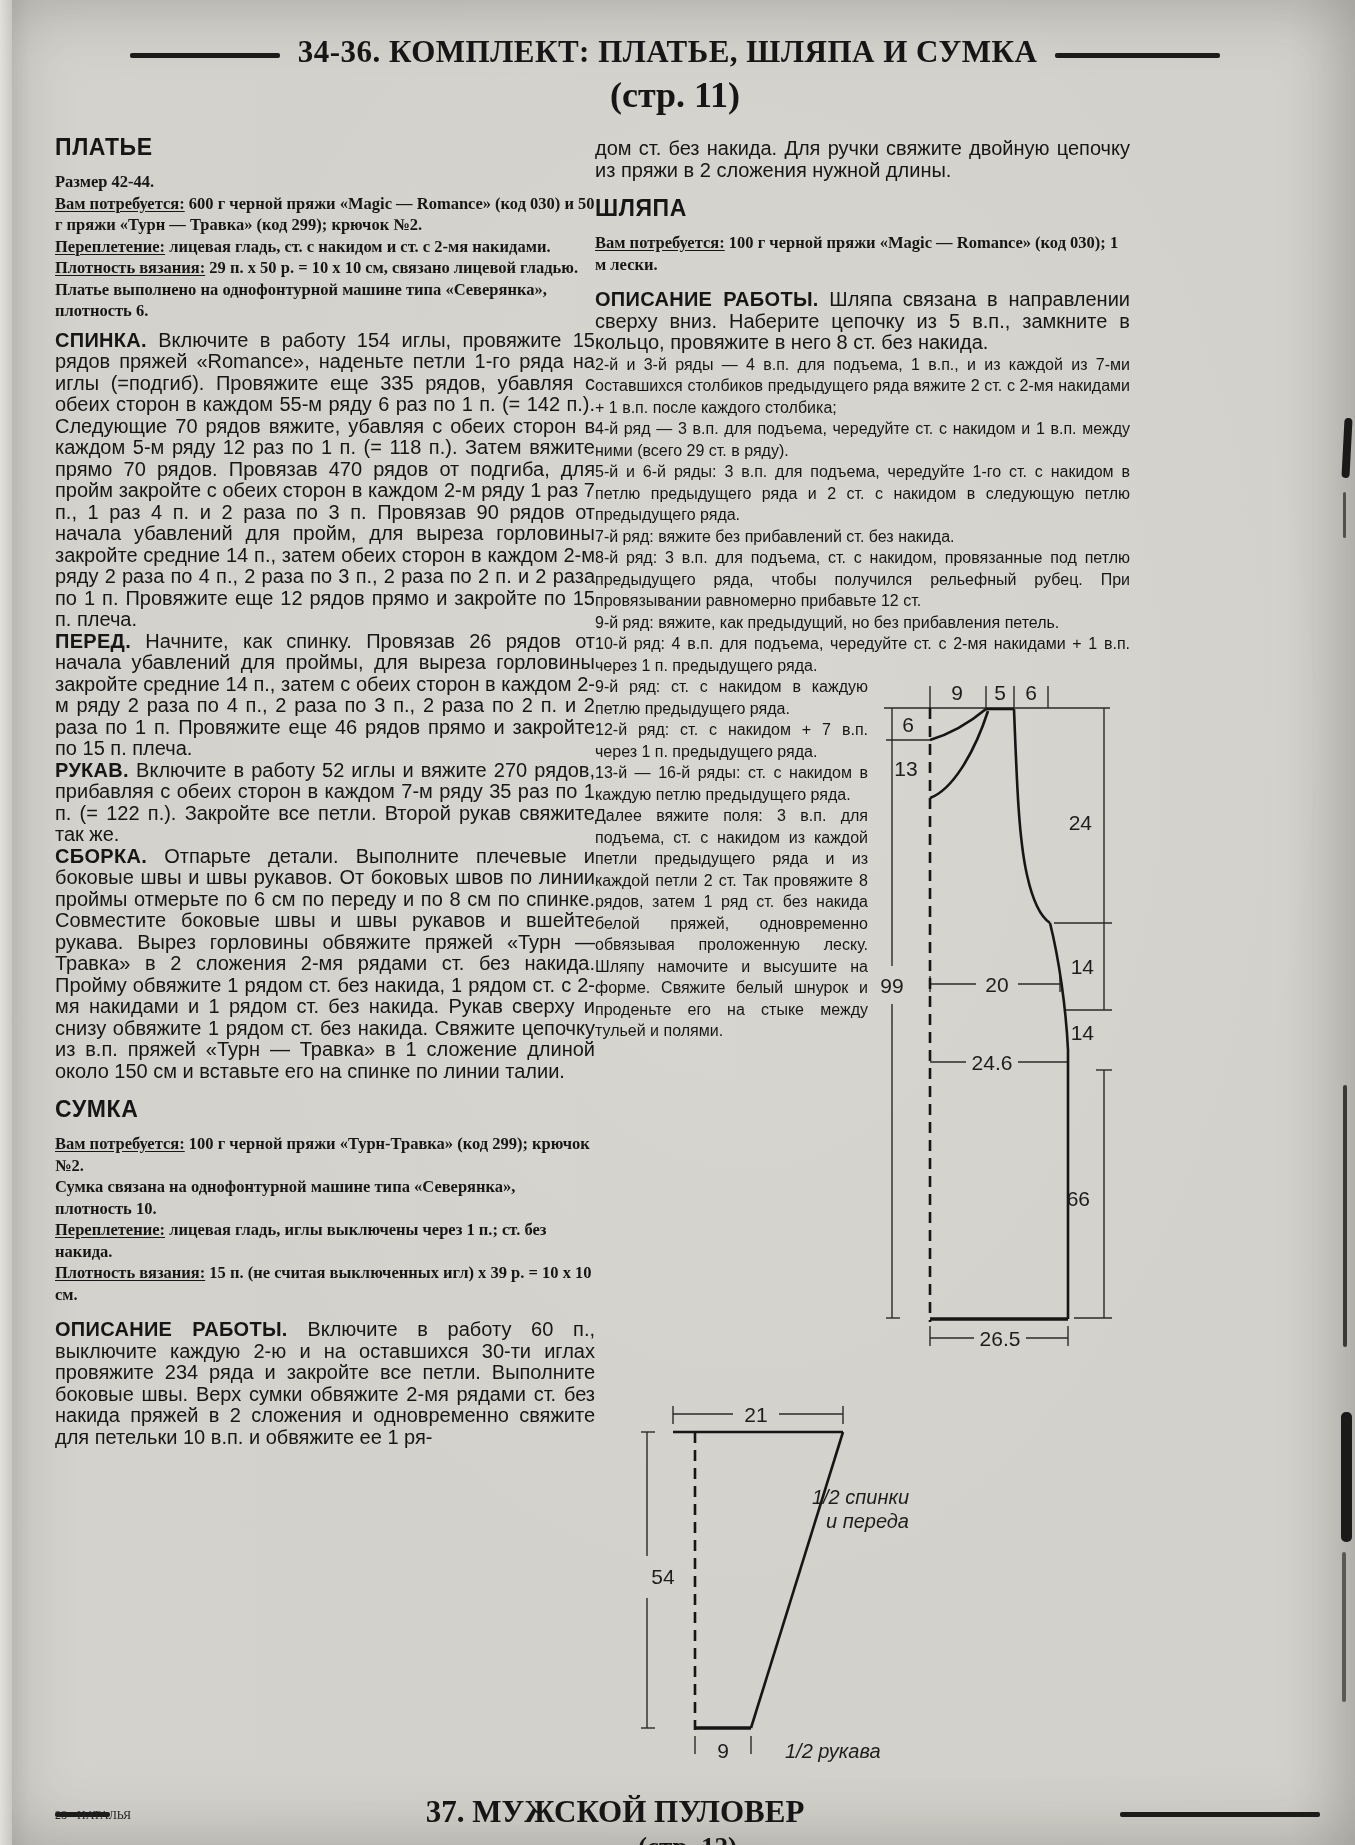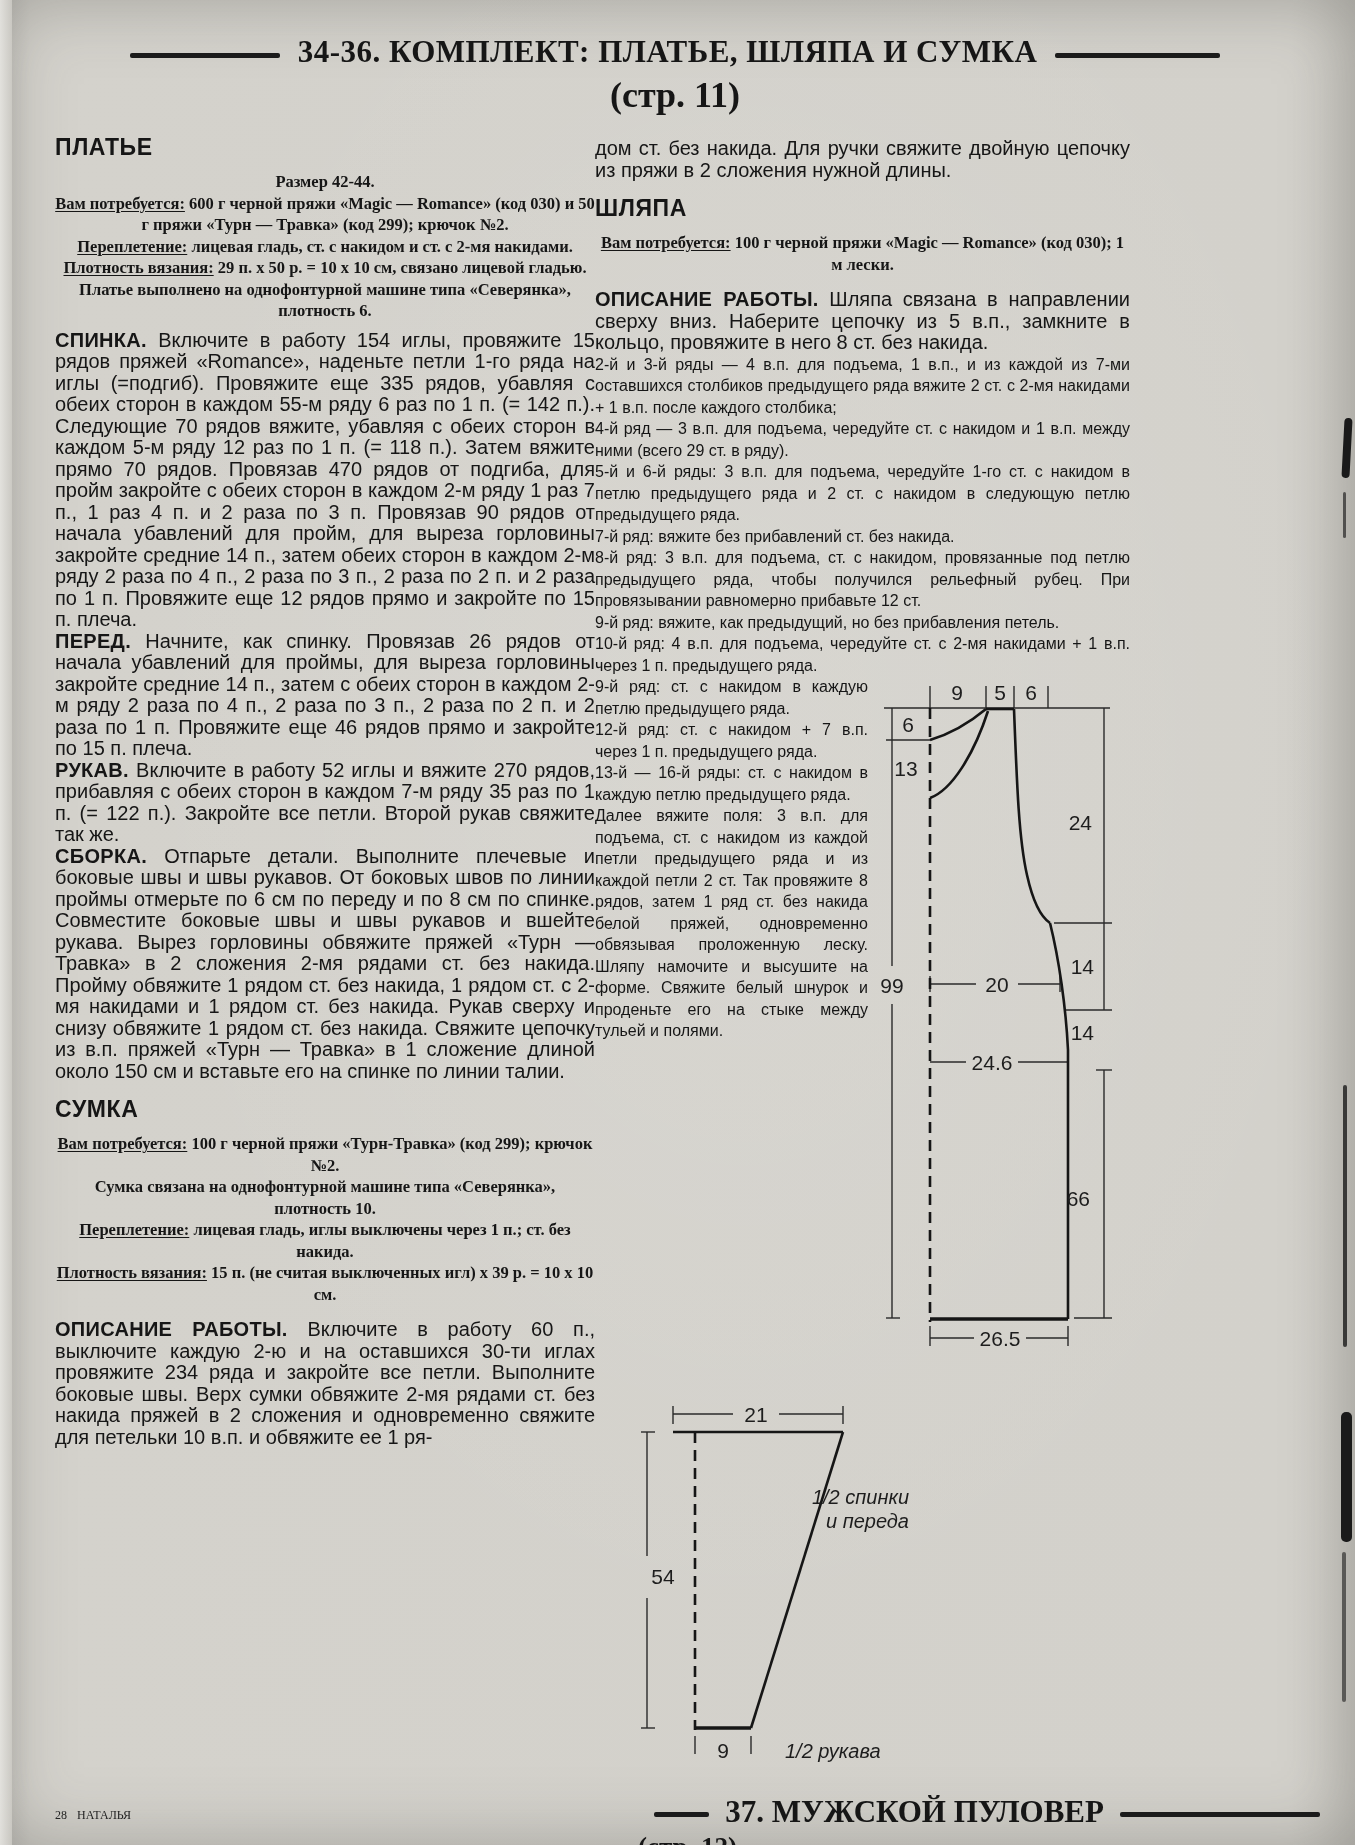--- a/index.html
+++ b/index.html
@@ -26,35 +26,35 @@
   .main-subtitle{text-align:center;font-family:"Liberation Serif",serif;font-weight:700;
     font-size:36px;margin-top:4px;}
   
   .cols{display:flex;margin:16px 225px 0 55px;min-height:1250px;align-items:flex-start;}
   .col-left{width:540px;flex:0 0 540px;}
   .col-right{flex:1 1 auto;min-width:0;position:relative;}
   .col-right::after{content:"";display:block;clear:both;}
   h2.sec-h{font-size:23px;font-weight:700;letter-spacing:.6px;margin:14px 0 10px 0;}
   h2.first{margin-top:2px;}
   .meta{font-family:"Liberation Serif",serif;font-weight:700;font-size:16.5px;
-    line-height:21.5px;text-align:center;margin:0;}
+    line-height:21.5px;text-align:left;margin:0;}
   .meta .u{text-decoration:underline;text-underline-offset:2px;}
   .para{font-size:20px;line-height:21.5px;text-align:justify;margin:0;}
   .para .lead{font-weight:700;letter-spacing:.3px;}
   .gap-s{height:8px;}
   .gap-m{height:14px;}
   .hat-row{font-size:16px;line-height:21.5px;text-align:justify;margin:0;}
   
   .dress-float{float:right;width:252px;margin:2px 0 6px 10px;}
   .sleeve-float{float:left;width:280px;margin:10px 0 0 38px;}
   svg text{font-family:"Liberation Sans",sans-serif;fill:#1d1d1d;}
   svg .cap{font-family:"Liberation Serif",serif;font-style:italic;}
   
   .sec2{margin:26px 35px 0 55px;}
-  .sec2-titlerow{display:flex;align-items:center;justify-content:flex-end;gap:16px;}
+  .sec2-titlerow{display:flex;align-items:center;justify-content:space-between;gap:16px;}
   .sec2-title{font-family:"Liberation Serif",serif;font-weight:700;font-size:31px;white-space:nowrap;}
   .rule.s2l{width:55px;margin-top:5px;}
   .rule.s2r{width:200px;margin-top:5px;}
   .sec2-sub{text-align:center;font-family:"Liberation Serif",serif;font-weight:700;font-size:27px;margin-top:2px;}
   
   .footer{position:absolute;left:55px;bottom:22px;font-family:Liberation Serif, serif;
     font-size:12px;color:#222;}
   .footer b{font-weight:400;margin-right:10px;}
   
   .mark{position:absolute;background:#1a1a1a;}

